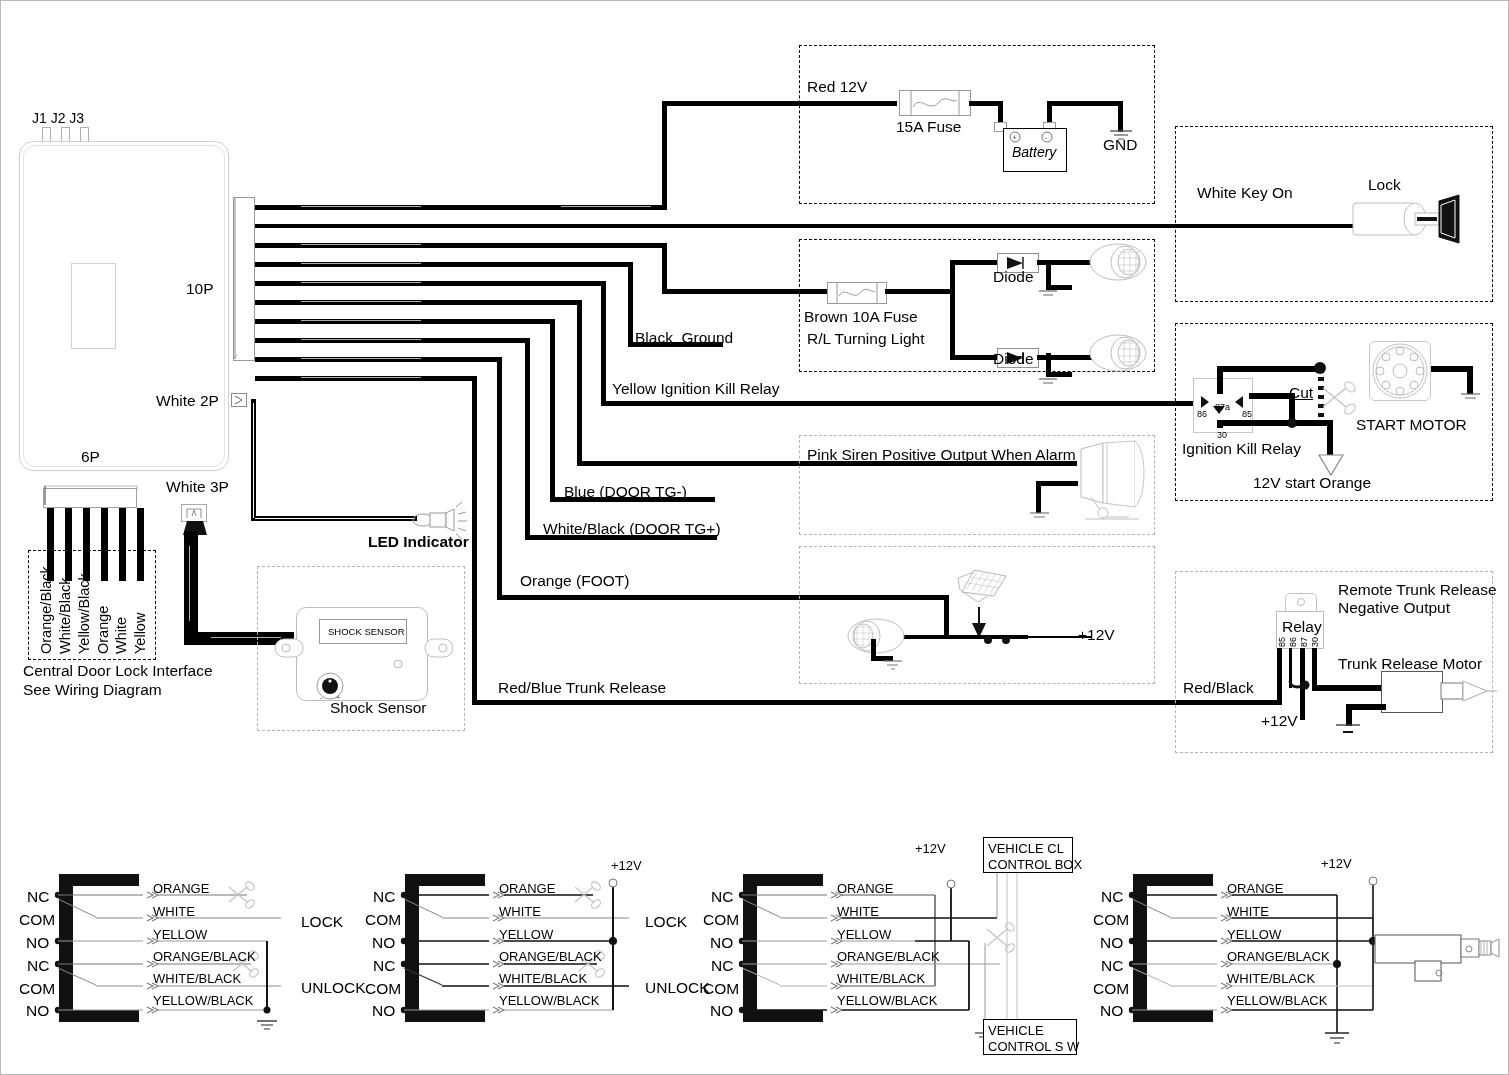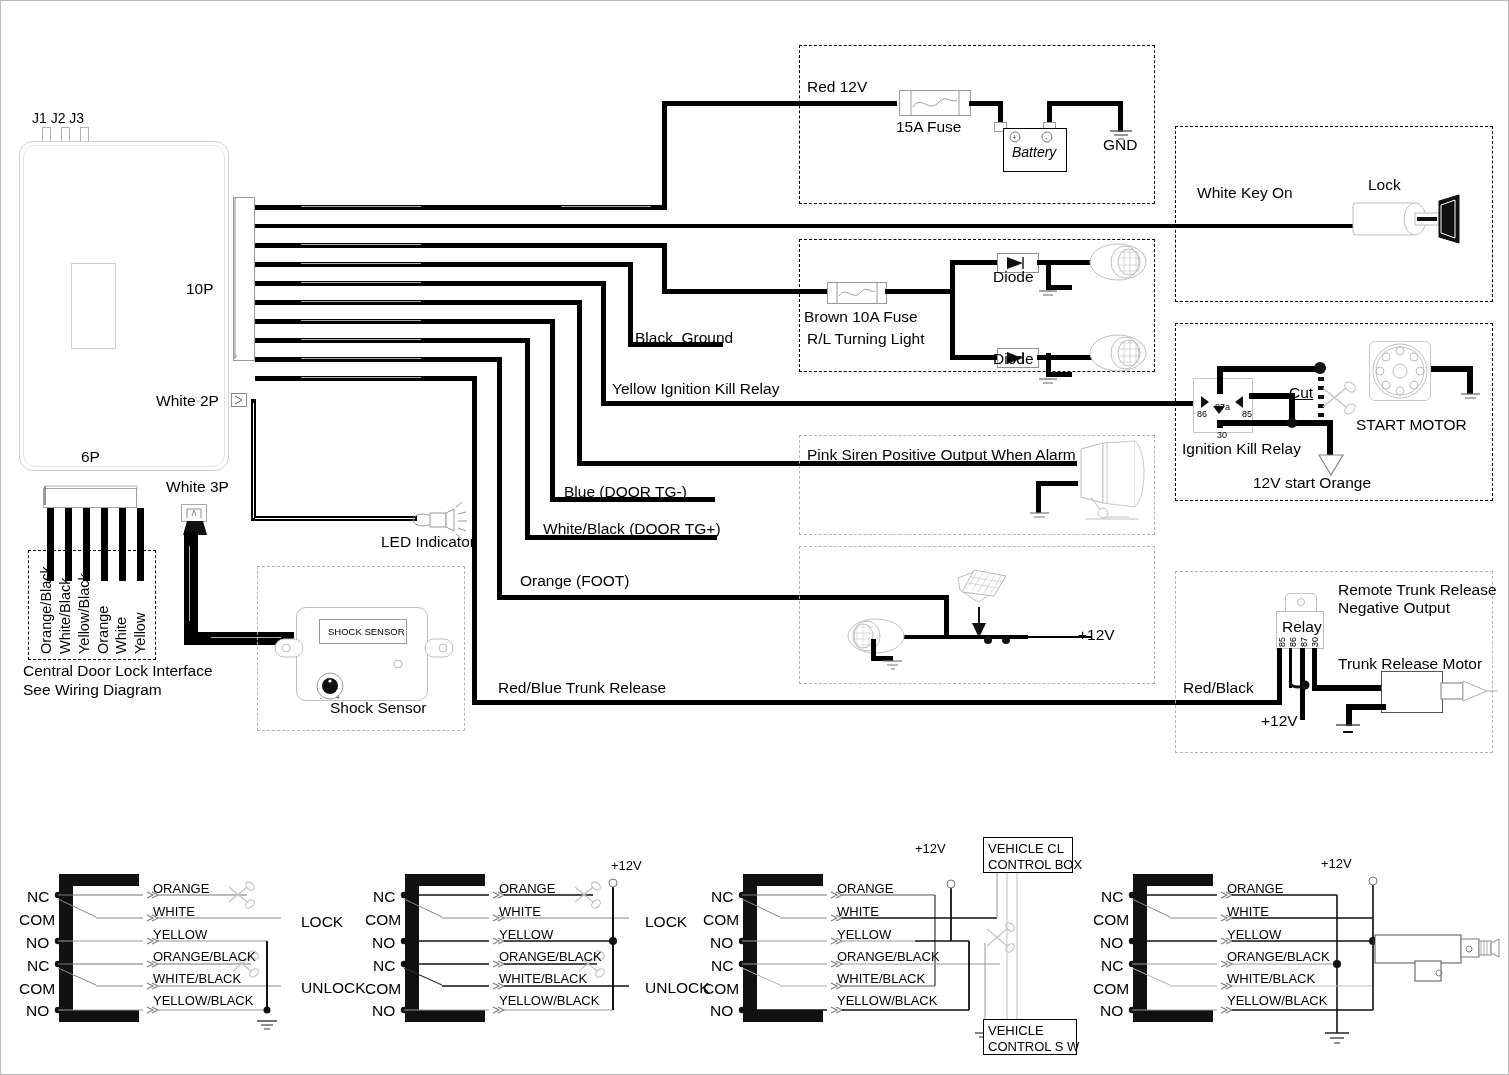--- a/index.html
+++ b/index.html
@@ -114,21 +114,21 @@
     <rect x="19" y="14" width="16" height="14" fill="#fff" stroke="#9a9a9a" stroke-width="1"></rect>
     <path d="M35,14 L43,10 L43,32 L35,28 Z" fill="#fff" stroke="#9a9a9a" stroke-width="1"></path>
     <g stroke="#9a9a9a" stroke-width="1">
       <line x1="45" y1="8" x2="51" y2="3"></line>
       <line x1="47" y1="15" x2="55" y2="13"></line>
       <line x1="47" y1="22" x2="56" y2="22"></line>
       <line x1="47" y1="29" x2="55" y2="32"></line>
       <line x1="45" y1="35" x2="51" y2="40"></line>
     </g>
   </svg>
-  <div class="t lbl" style="left:380px;top:533px;">LED Indicator</div>
+  <div class="t lbl" style="left:367px;top:533px;font-weight:bold;">LED Indicator</div>
 
   <div class="boxg" style="left:42px;top:487px;width:94px;height:20px;border-color:#a0a0a0;"></div>
   <svg style="left:42px;top:484px;" width="96" height="24">
     <polyline points="0,4 2,1 94,1 94,5" stroke="#b5b5b5" stroke-width="1" fill="none"></polyline>
     <polyline points="2,1 2,20" stroke="#777" stroke-width="1.5" fill="none"></polyline>
   </svg>
   <div class="w" style="left:46px;top:507px;width:7px;height:73px;"></div>
   <div class="w" style="left:64px;top:507px;width:7px;height:73px;"></div>
   <div class="w" style="left:82px;top:507px;width:7px;height:73px;"></div>
   <div class="w" style="left:100px;top:507px;width:7px;height:73px;"></div>

